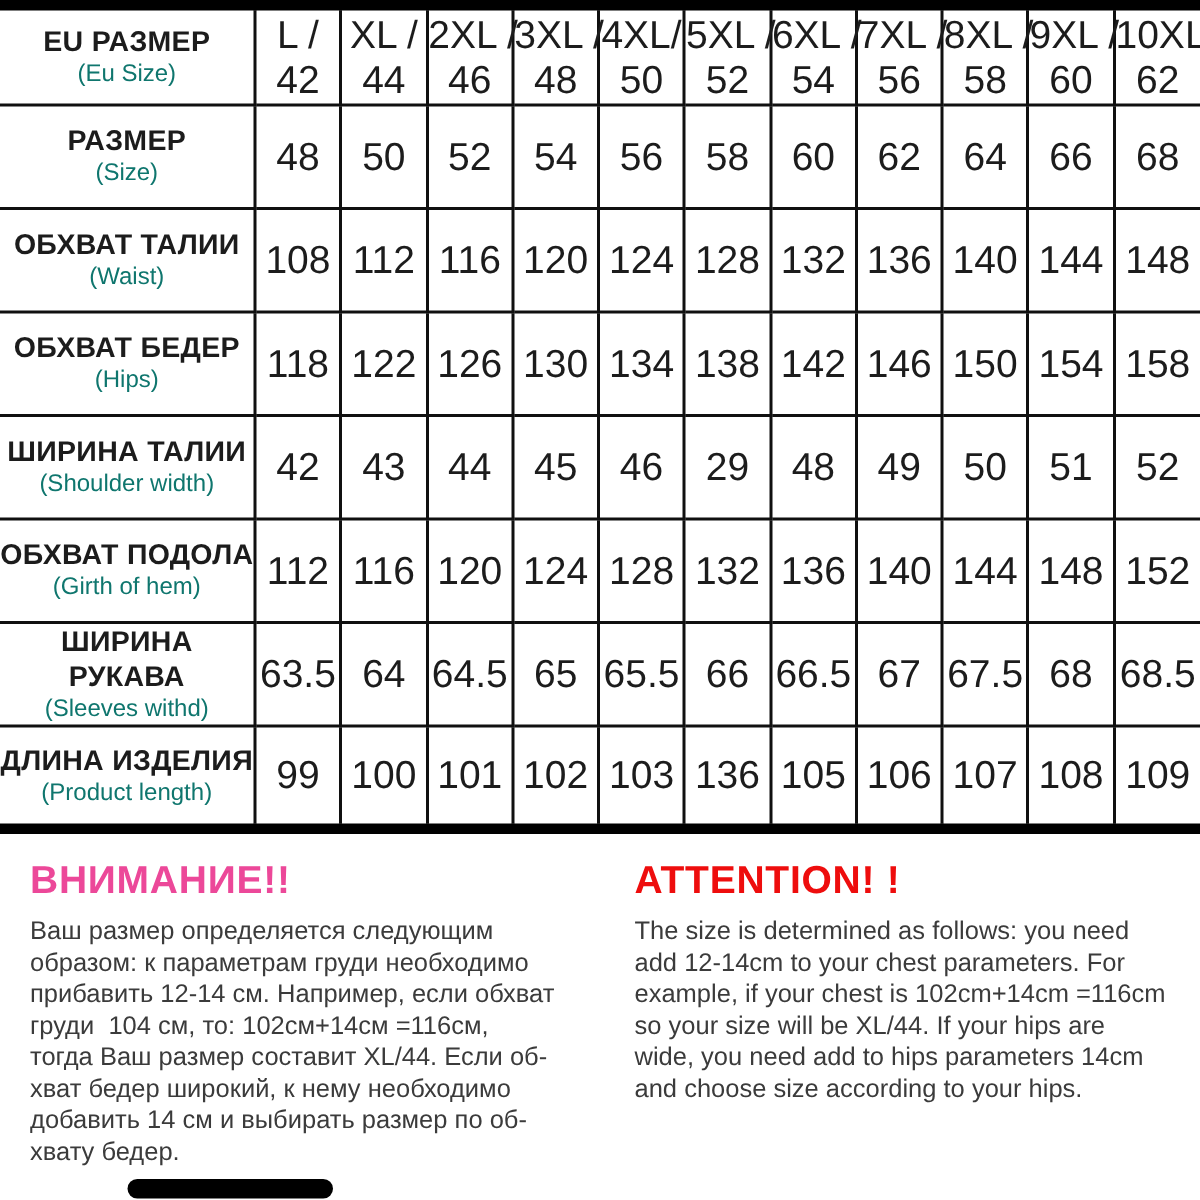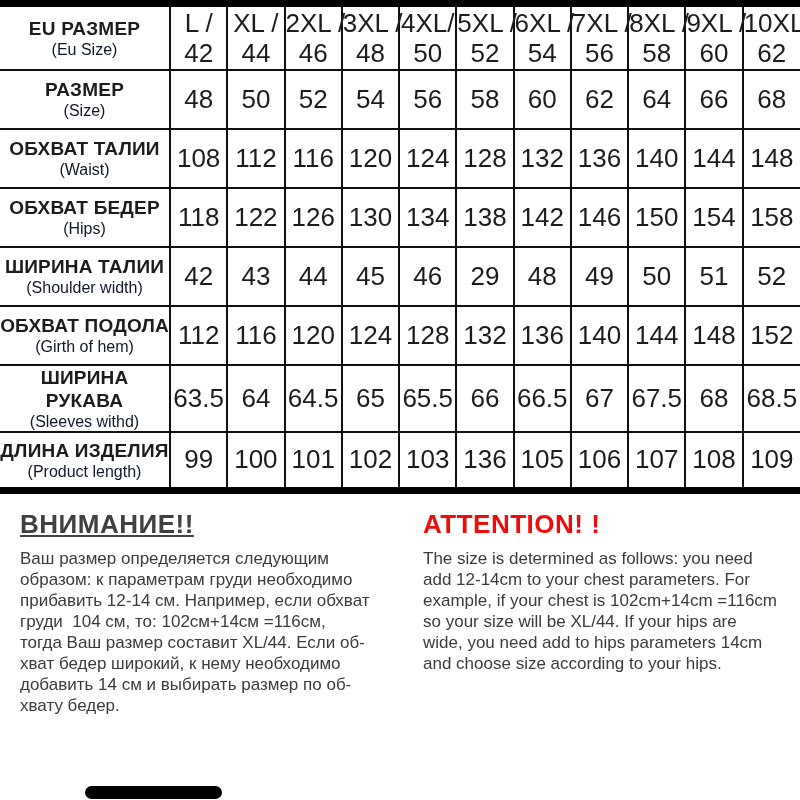--- a/index.html
+++ b/index.html
@@ -22,23 +22,23 @@
     text-align: center;
     vertical-align: middle;
     padding: 0;
     color: #1c1c1c;
     overflow: visible;
   }
   td.label-cell { border-left: none; }
   td.val.last { border-right: none; }
   col.label-col { width: 170px; }
   tr.eu-row { height: 66px; }
-  tr.data-row { height: 59px; }
+  tr.data-row { height: 69px; }
   .lbl-ru { font-weight: bold; font-size: 19px; letter-spacing: 0.2px; line-height: 23px; }
-  .lbl-en { font-size: 16px; line-height: 19px; color: #0f172a; }
+  .lbl-en { font-size: 16px; line-height: 19px; color: #0f766e; }
   td.val { font-size: 26px; font-weight: 400; }
   td.val.eu div { line-height: 30px; white-space: nowrap; }
   .notes {
     display: flex;
     padding: 15px 0 0 20px;
     gap: 18px;
   }
   .note-ru { width: 385px; }
   .note-en { width: 377px; }
   .note-heading {
@@ -249,21 +249,21 @@
         <td class="val">106</td>
         <td class="val">107</td>
         <td class="val">108</td>
         <td class="val last">109</td>
       </tr>
     </tbody>
 </table>
 
 <div class="notes">
   <div class="note-ru">
-    <div class="note-heading" style="color: #404040; text-decoration: underline;">ВНИМАНИЕ!!</div>
+    <div class="note-heading" style="color: #ec4899;">ВНИМАНИЕ!!</div>
     <div class="note-body">Ваш размер определяется следующим
 образом: к параметрам груди необходимо
 прибавить 12-14 см. Например, если обхват
 груди  104 см, то: 102см+14см =116см,
 тогда Ваш размер составит XL/44. Если об-
 хват бедер широкий, к нему необходимо
 добавить 14 см и выбирать размер по об-
 хвату бедер.</div>
   </div>
   <div class="note-en">

